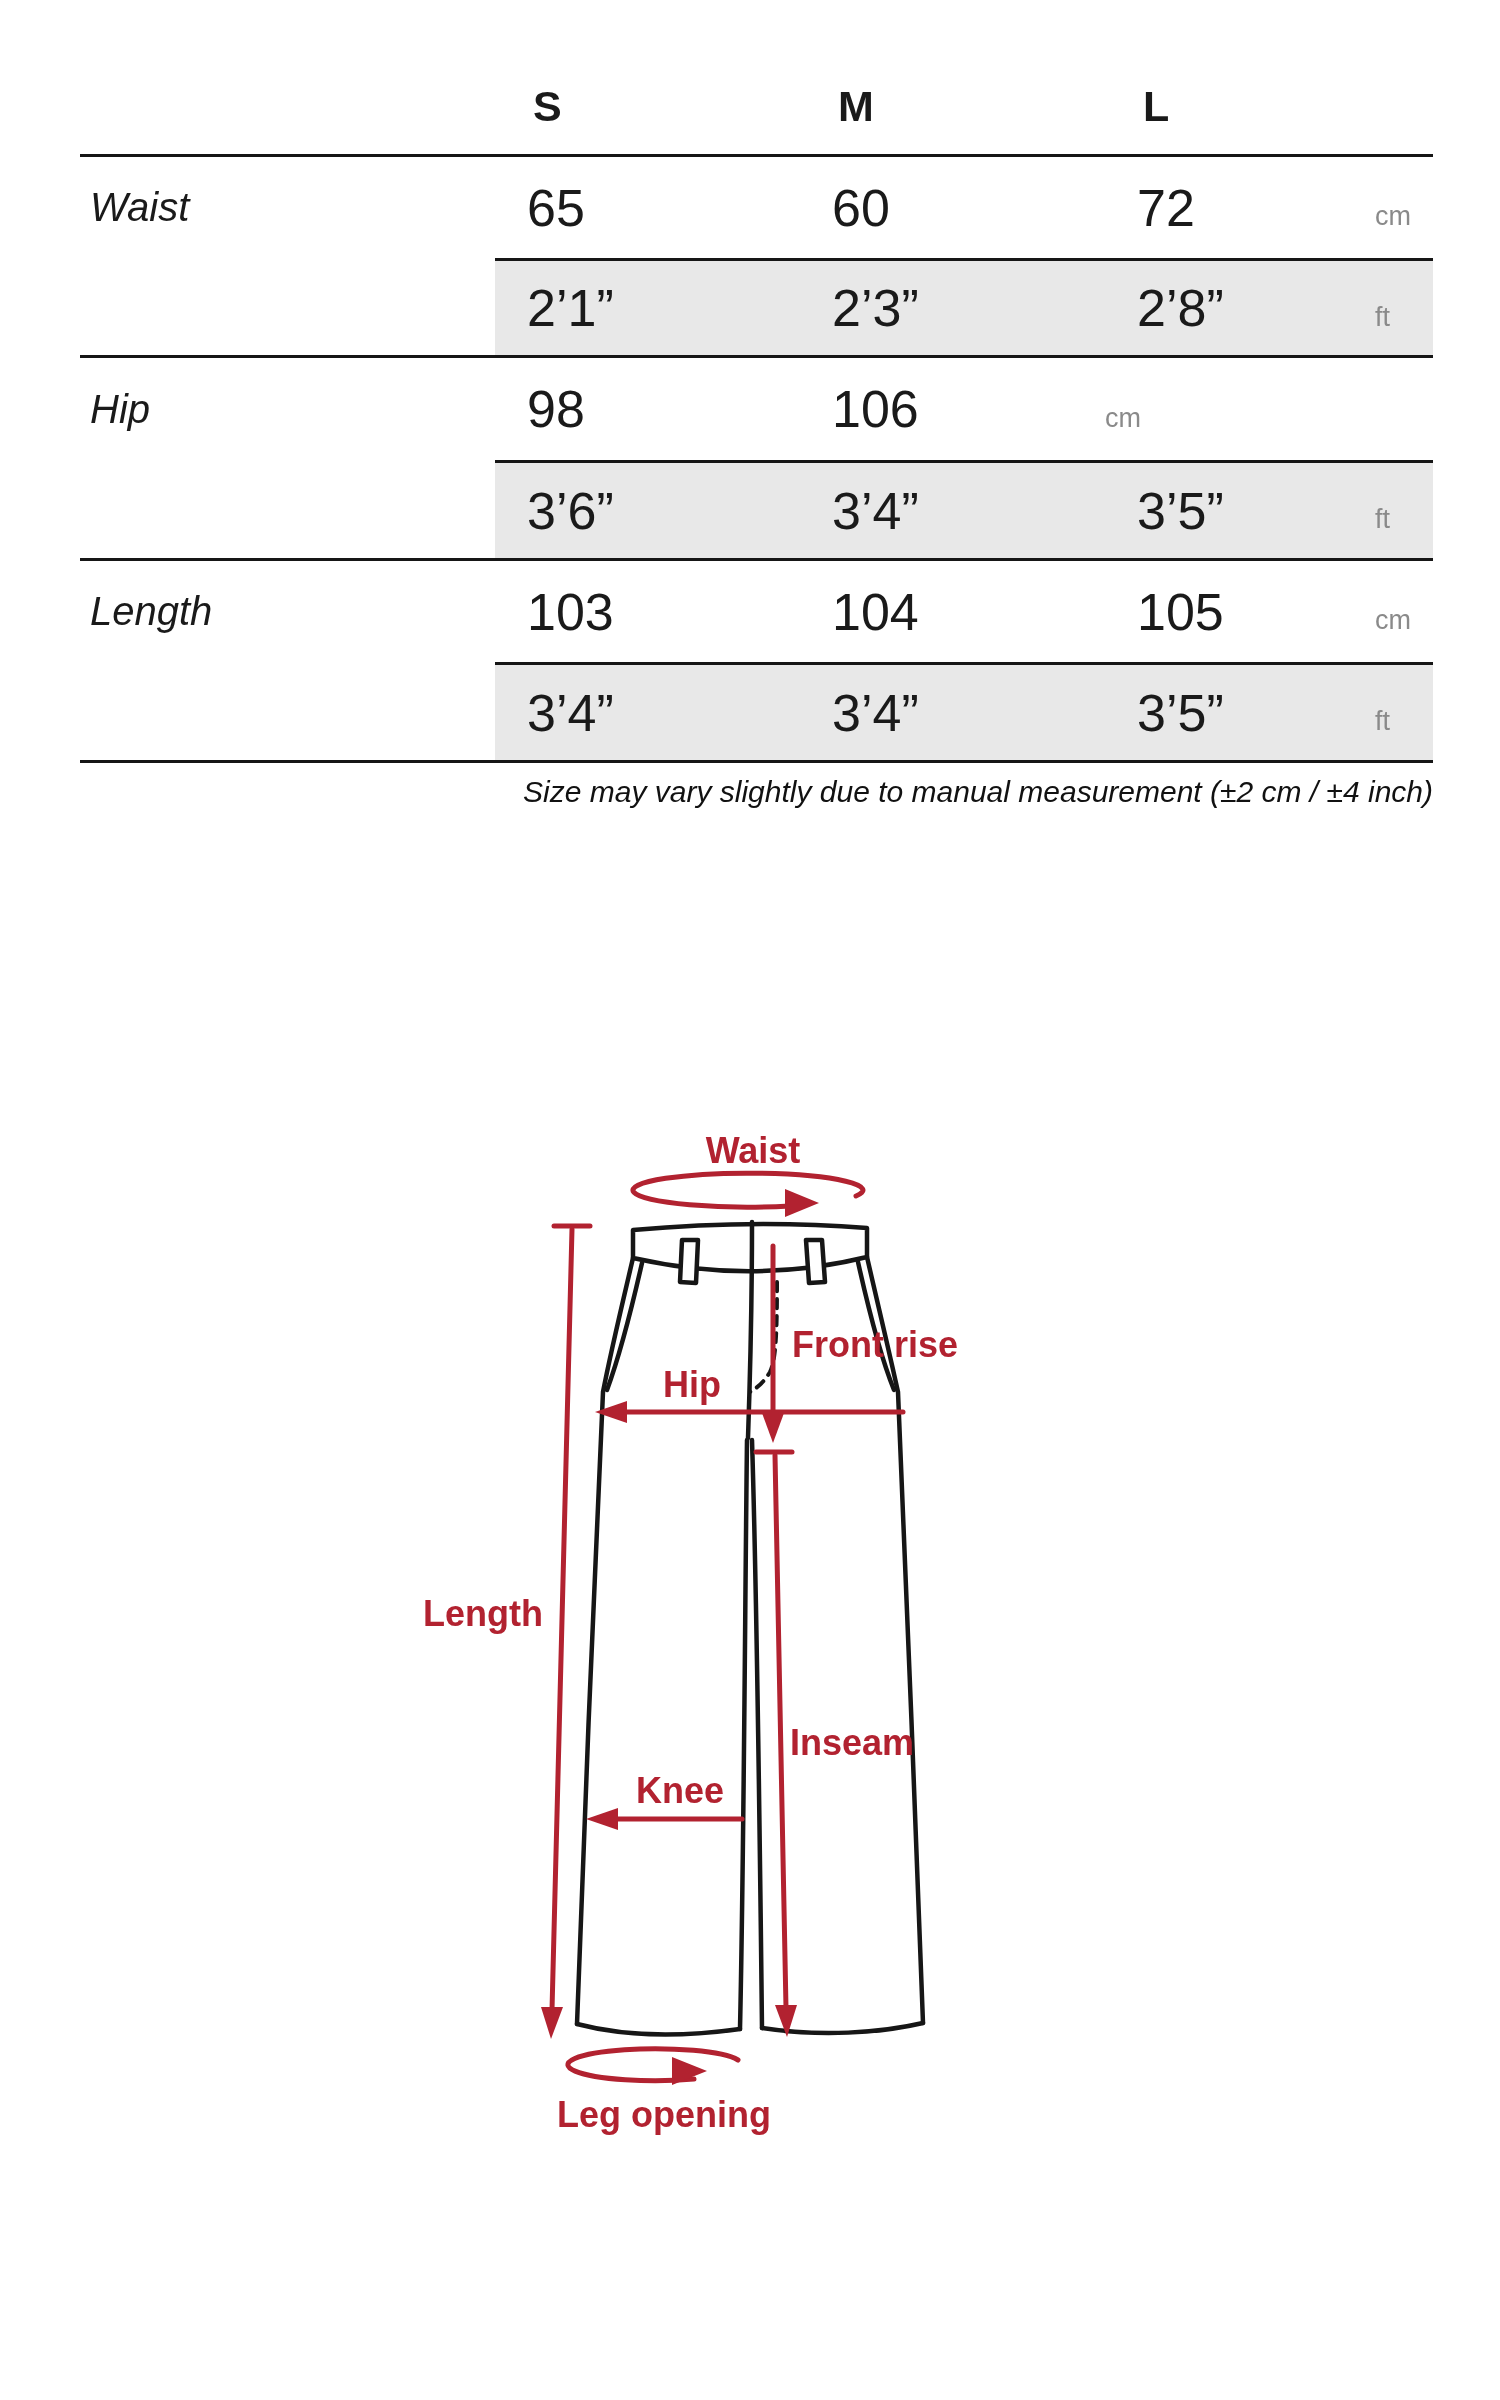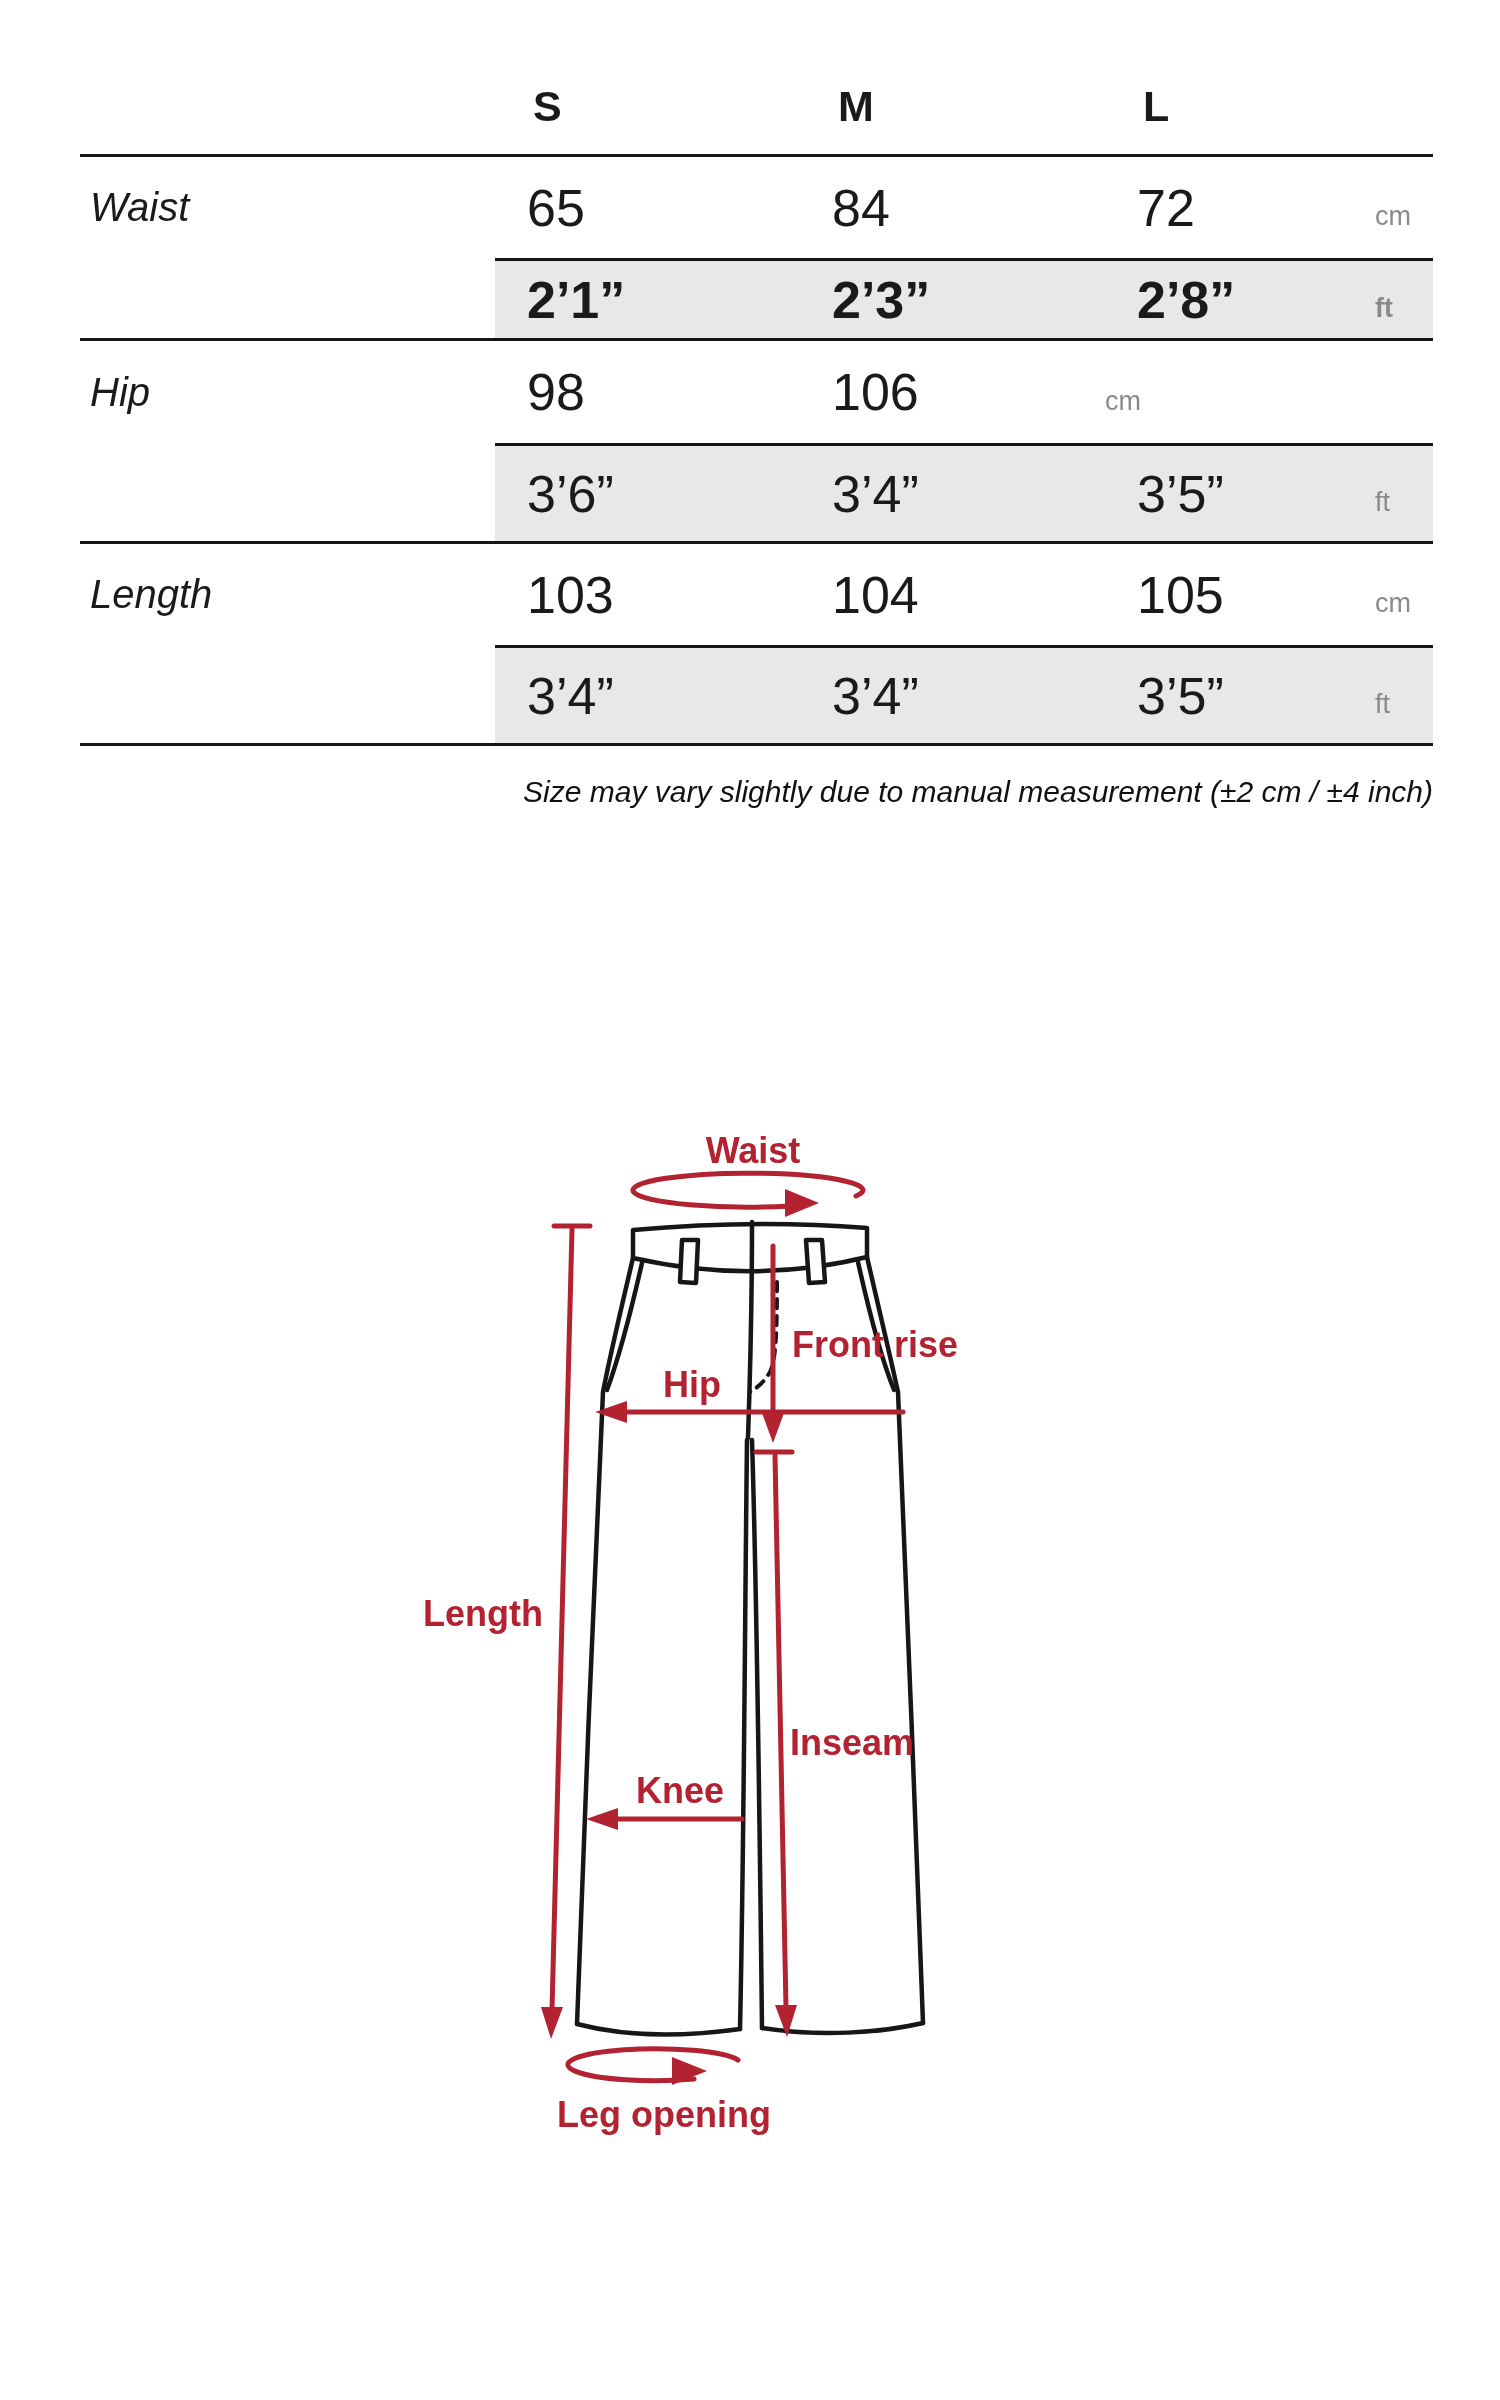--- a/index.html
+++ b/index.html
@@ -4,21 +4,21 @@
 <style>
   html,body{margin:0;padding:0;background:#fff;}
   .page{position:relative;width:1500px;height:2400px;background:#ffffff;overflow:hidden;
         font-family:"Liberation Sans","DejaVu Sans",sans-serif;color:#1a1a1a;}
   
   .size-table{position:absolute;left:80px;top:58px;width:1353px;}
   .trow{display:grid;grid-template-columns:415px 305px 305px 270px 58px;box-sizing:border-box;}
   .trow.header{height:99px;border-bottom:3px solid #161616;}
   .trow.cmrow{height:101px;}
   .trow.ftrow{border-bottom:3px solid #161616;}
-  .trow.h100{height:83px;font-weight:bold;} .trow.h101{height:101px;} .trow.h102{height:102px;}
+  .trow.h100{height:100px;} .trow.h101{height:101px;} .trow.h102{height:102px;}
   .cell{display:flex;align-items:center;box-sizing:border-box;font-size:52px;}
   .cell.hd{font-weight:bold;font-size:43px;padding-left:38px;}
   .cell.lab{font-style:italic;padding-left:10px;font-size:40px;}
   .cell.val{padding-left:32px;}
   .cell.unit{font-size:27px;color:#8a8a8a;padding-top:18px;}
   .band{background:#e8e8e8;border-top:3px solid #161616;}
   .note{position:absolute;right:67px;top:775px;font-style:italic;font-size:30px;color:#111;}
   
   .diagram{position:absolute;left:0;top:0;}
   .redlabel{font-weight:bold;font-size:36px;}
@@ -34,21 +34,21 @@
       <div class="cell"></div>
       <div class="cell hd">S</div>
       <div class="cell hd">M</div>
       <div class="cell hd">L</div>
       <div class="cell"></div>
     </div>
 
     <div class="trow cmrow h101">
       <div class="cell lab">Waist</div>
       <div class="cell val">65</div>
-      <div class="cell val">84</div>
+      <div class="cell val">60</div>
       <div class="cell val">72</div>
       <div class="cell unit">cm</div>
     </div>
     <div class="trow ftrow h100">
       <div class="cell"></div>
       <div class="cell val band">2’1”</div>
       <div class="cell val band">2’3”</div>
       <div class="cell val band">2’8”</div>
       <div class="cell unit band">ft</div>
     </div>

